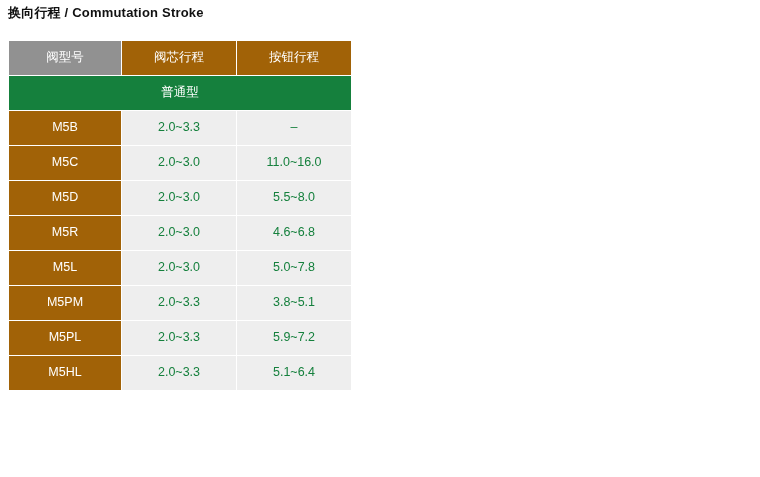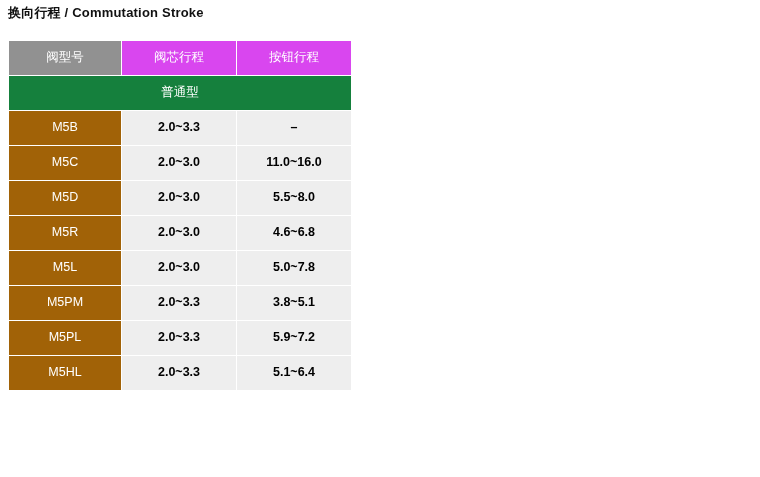--- a/index.html
+++ b/index.html
@@ -46,40 +46,39 @@
   col.c-model { width: 112px; }
   col.c-spool { width: 114px; }
   col.c-button { width: 114px; }
 
   .hdr-gray {
     background: #919191;
     color: #ffffff;
     font-size: 13px;
   }
   .hdr-red {
-    background: #d946ef;
+    background: #a16207;
     color: #ffffff;
     font-size: 13px;
   }
   .group-row td {
     background: #15803d;
     color: #ffffff;
     font-size: 13px;
     height: 32px;
   }
   .model-cell {
     background: #a16207;
     color: #ffffff;
     font-size: 13px;
   }
   .value-cell {
     background: #eeeeee;
-    color: #000000;
+    color: #15803d;
     font-size: 13px;
-    font-weight: bold;
   }
 </style>
 </head>
 <body>
 
 <div id="page-title">换向行程 / Commutation Stroke</div>
 
 <table id="stroke-table">
   <colgroup>
     <col class="c-model">

